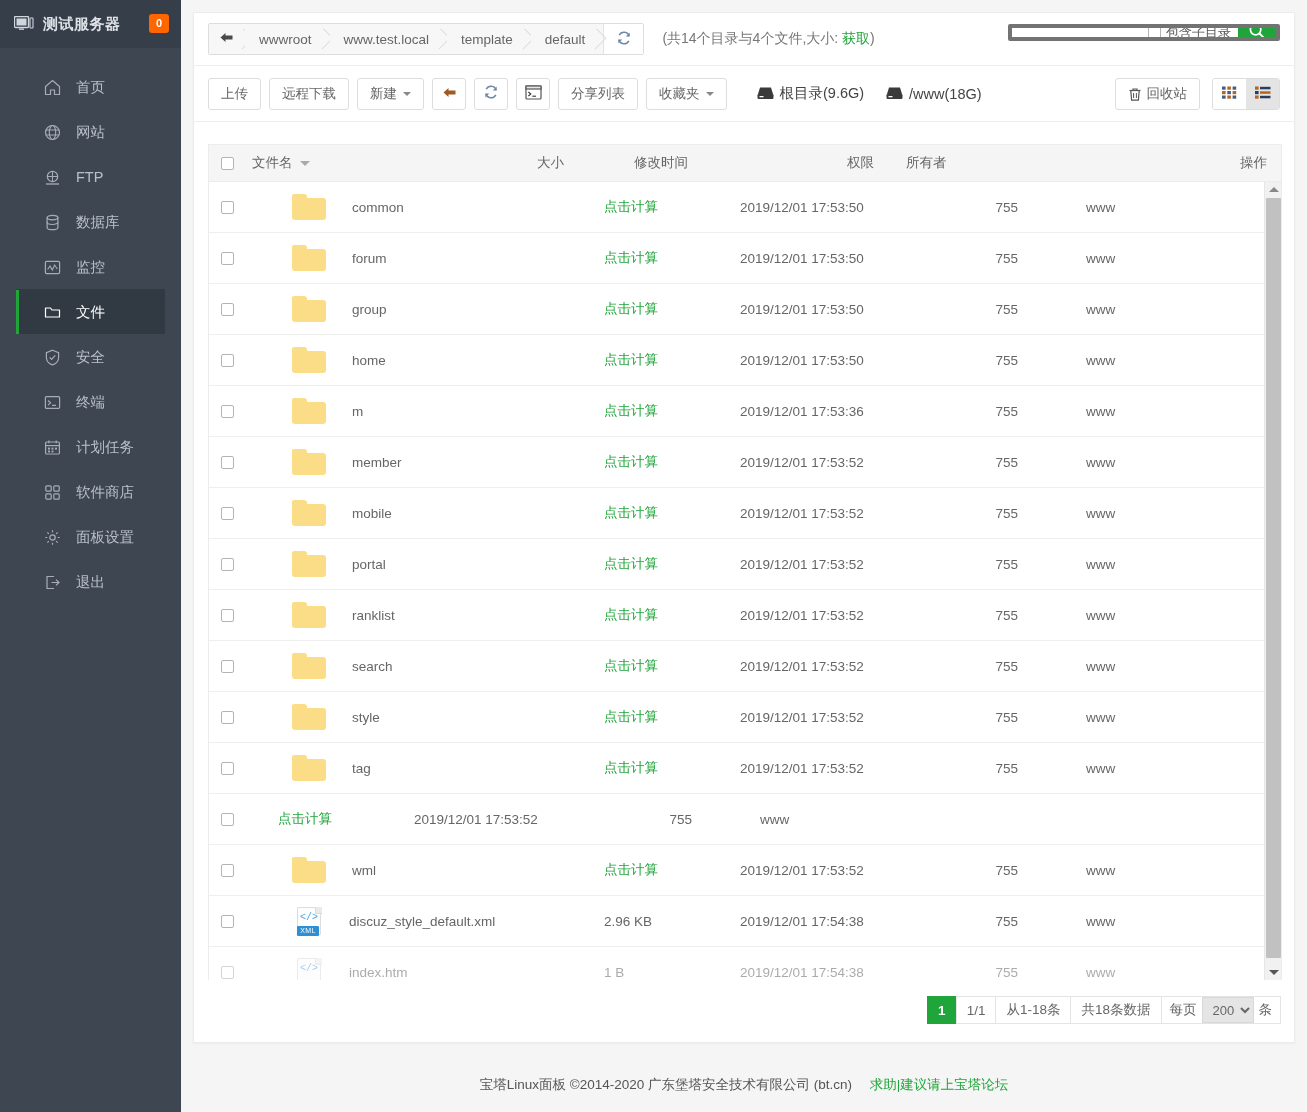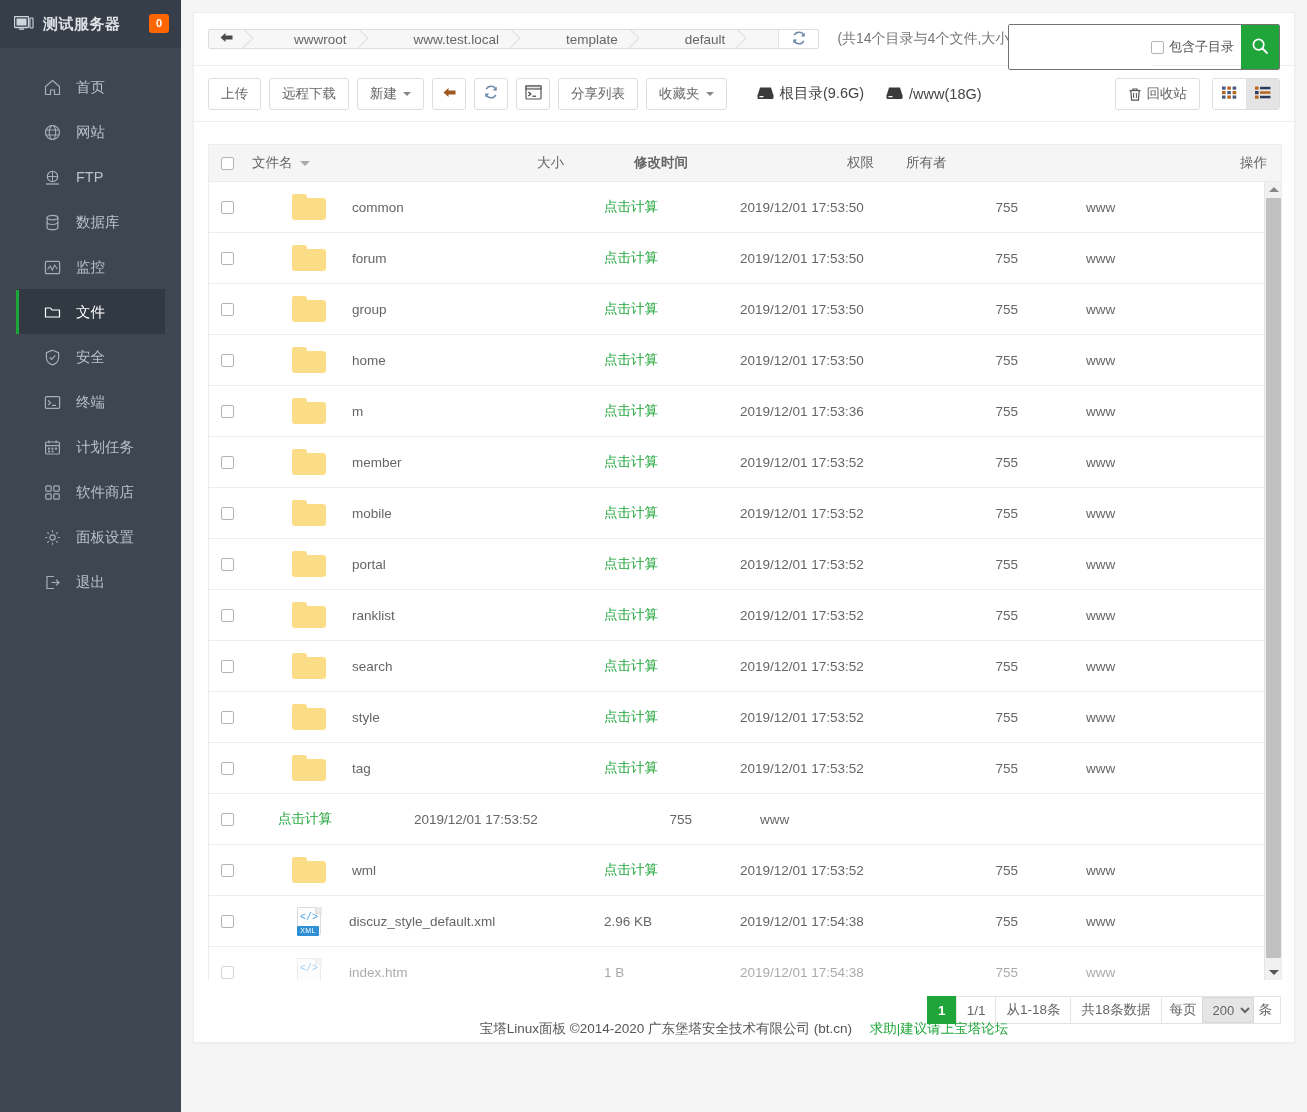--- a/index.html
+++ b/index.html
@@ -80,26 +80,25 @@
   
   #crumb-row {
     height: 53px;
     border-bottom: 1px solid #eee;
     display: flex; align-items: center;
     padding: 0 12px 0 14px;
     position: relative;
   }
   .crumbs {
     display: flex; align-items: stretch;
-    height: 20px;
+    height: 32px;
     border: 1px solid #ddd;
     background: #f7f7f7;
     border-radius: 2px;
     overflow: hidden;
-    gap: 35px;
   }
   .crumb-back {
     width: 36px; display:flex; align-items:center; justify-content:center;
     border-right: 1px solid transparent;
     cursor: pointer;
     background: #f7f7f7;
   }
   .crumb {
     display: flex; align-items: center;
     padding: 0 18px 0 14px;
@@ -131,22 +130,22 @@
     background: #fff;
     cursor: pointer;
   }
   #dir-stat {
     margin-left: 18px;
     font-size: 14px; color: #777;
   }
   #dir-stat .lk { color: #20a53a; cursor: pointer; }
   #search-wrap {
     position: absolute; right: 14px; top: 11px;
-    display: flex; height: 46px;
-    border: 1px solid #737373;
+    display: flex; height: 17px;
+    border: 4px solid #737373;
     border-radius: 2px;
     overflow: hidden;
     width: 272px;
   }
   #search-input {
     flex: 1; border: 0; outline: none;
     padding: 0 8px; font-size: 13px;
     font-family: "Liberation Sans", sans-serif;
     color: #555;
     min-width: 10px;
@@ -252,21 +251,21 @@
   }
   .c-chk { width: 33px; display: flex; align-items: center; justify-content: flex-start; padding-left: 12px; flex: 0 0 33px;}
   .c-name { flex: 0 0 290px; display: flex; align-items: center; }
   .c-size { flex: 0 0 100px; }
   .c-time { flex: 0 0 190px; }
   .c-perm { flex: 0 0 52px; text-align: right; }
   .c-owner { flex: 0 0 120px; padding-left: 32px; }
   .c-op { flex: 1; text-align: right; padding-right: 14px; }
   #thead .c-name { padding-left: 10px; }
   #thead .c-size { padding-left: 5px; }
-  #thead .c-time { padding-left: 2px; font-weight: bold; }
+  #thead .c-time { padding-left: 2px; }
   .row .c-name .fname { margin-left: 26px; color: #666; cursor: pointer; }
   .folder-ico {
     width: 34px; height: 26px;
     position: relative;
     flex: 0 0 34px;
     margin-left: 14px;
   }
   .folder-ico .tab {
     position: absolute; left: 0; top: 0;
     width: 15px; height: 6px;
@@ -360,21 +359,21 @@
     background: #e5e5e5;
     font-size: 13px;
     color: #666;
     font-family: "Liberation Sans", sans-serif;
     margin: 0 5px;
     padding: 0 2px 0 6px;
   }
 
   
   #footer {
-    position: absolute; left: 0; top: 1020px;
+    position: absolute; left: 0; top: 1076px;
     width: 1126px;
     text-align: center;
     font-size: 13.5px;
     color: #555;
   }
   #footer .fl { color: #20a53a; margin-left: 14px; cursor: pointer; }
 </style>
 </head>
 <body>
 

